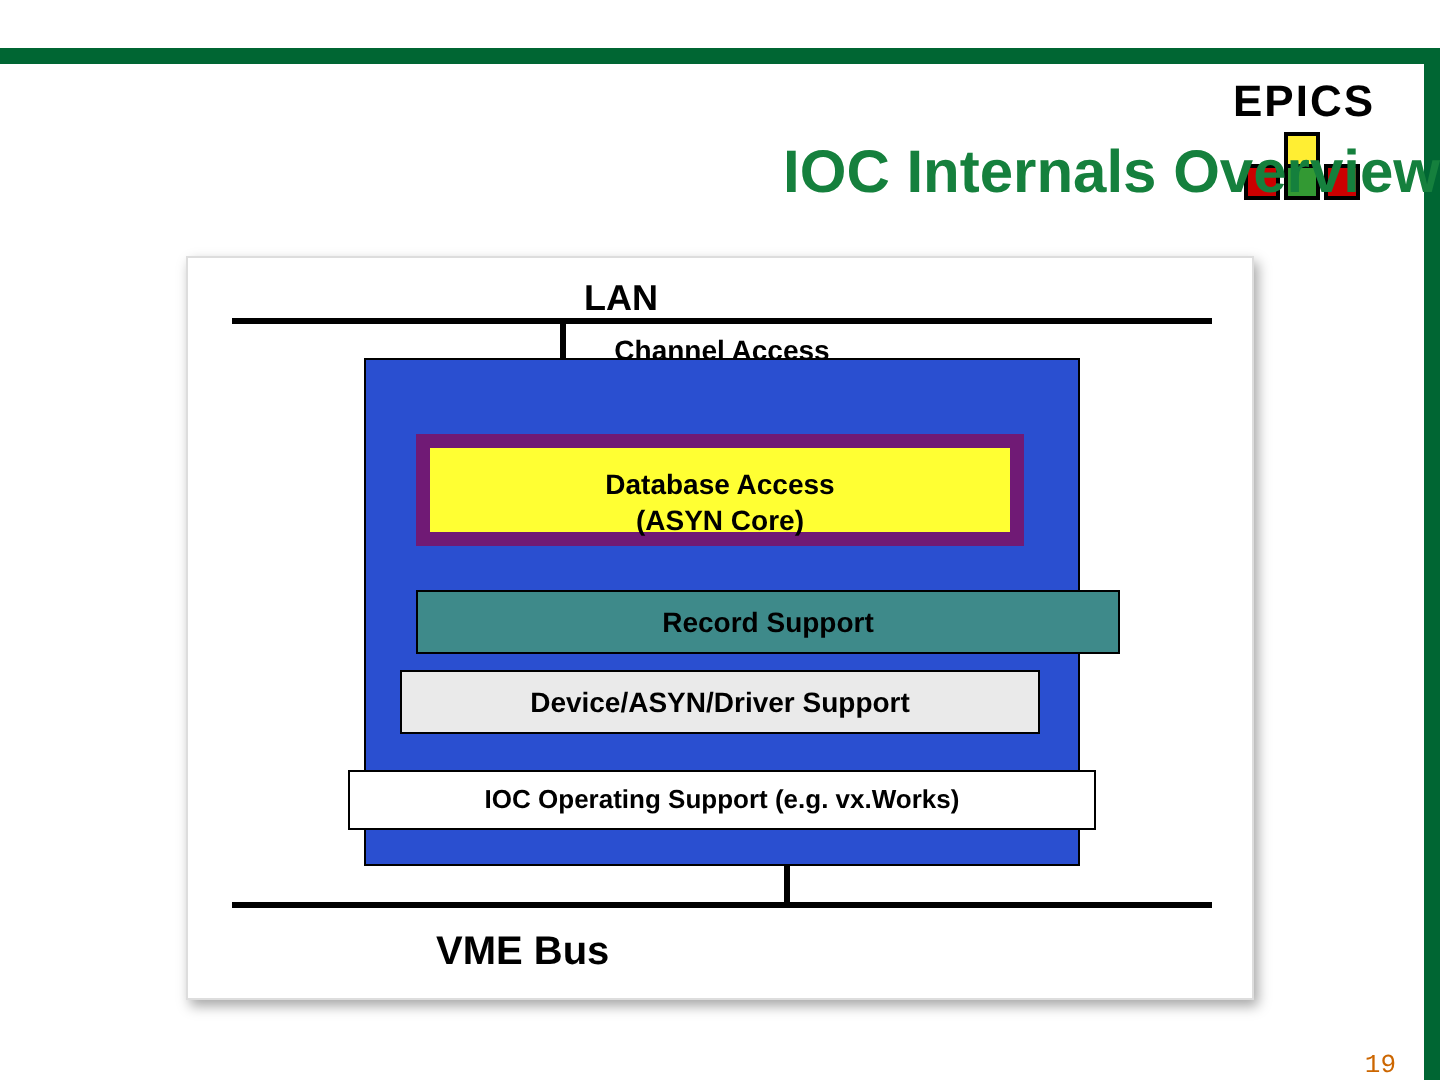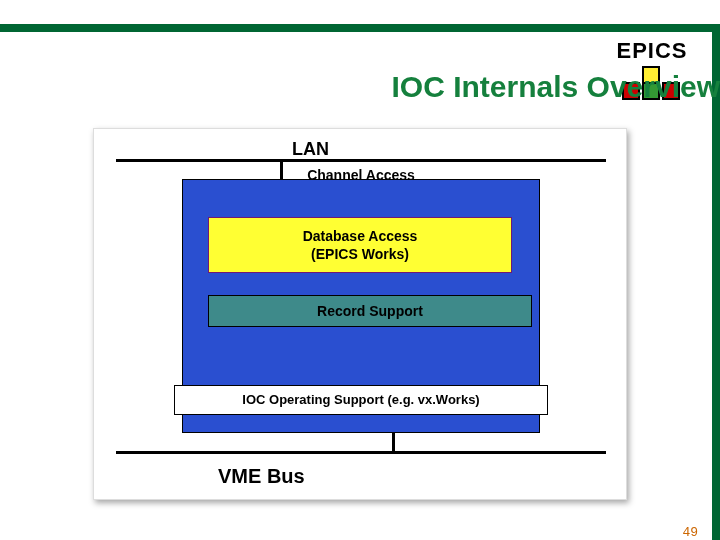--- a/index.html
+++ b/index.html
@@ -145,34 +145,34 @@
     font-weight: bold;
     color: #000;
   }
 
   .db-box {
     position: absolute;
     left: 114px; top: 88px;
     width: 304px;
     height: 56px;
     background: #ffff33; 
-    border: 1px solid #701a75;
+    border: 7px solid #701a75;
     box-sizing: border-box;
     text-align: center;
     font-size: 14px;
     font-weight: bold;
     color: #000;
     padding-top: 10px;
     line-height: 1.25;
   }
 
   .rec-box {
     position: absolute;
     left: 114px; top: 166px;
-    width: 324px;
+    width: 352px;
     height: 32px;
     background: #3e8a8a; 
     border: 1px solid #000;
     box-sizing: border-box;
     text-align: center;
     font-size: 14px;
     font-weight: bold;
     color: #000;
     line-height: 30px;
   }
@@ -263,29 +263,30 @@
 
     <div class="lan-label">LAN</div>
     <div class="lan-line"></div>
     <div class="lan-stub"></div>
 
     <div class="ca-label">Channel Access</div>
     <div class="ca-box"></div>
 
     <div class="db-box">
       <span>Database Access</span><br>
-      <span>(EPICS Works)</span>
+      <span>(ASYN Core)</span>
     </div>
 
     <div class="rec-box">Record Support</div>
 
+    <div class="dev-box">Device/ASYN/Driver Support</div>
 
     <div class="os-box">IOC Operating Support (e.g. vx.Works)</div>
 
     <div class="vme-stub"></div>
     <div class="vme-line"></div>
     <div class="vme-label">VME Bus</div>
 
   </div>
 
-  <div class="pagenum">49</div>
+  <div class="pagenum">19</div>
 
 </div>
 
 </body></html>

